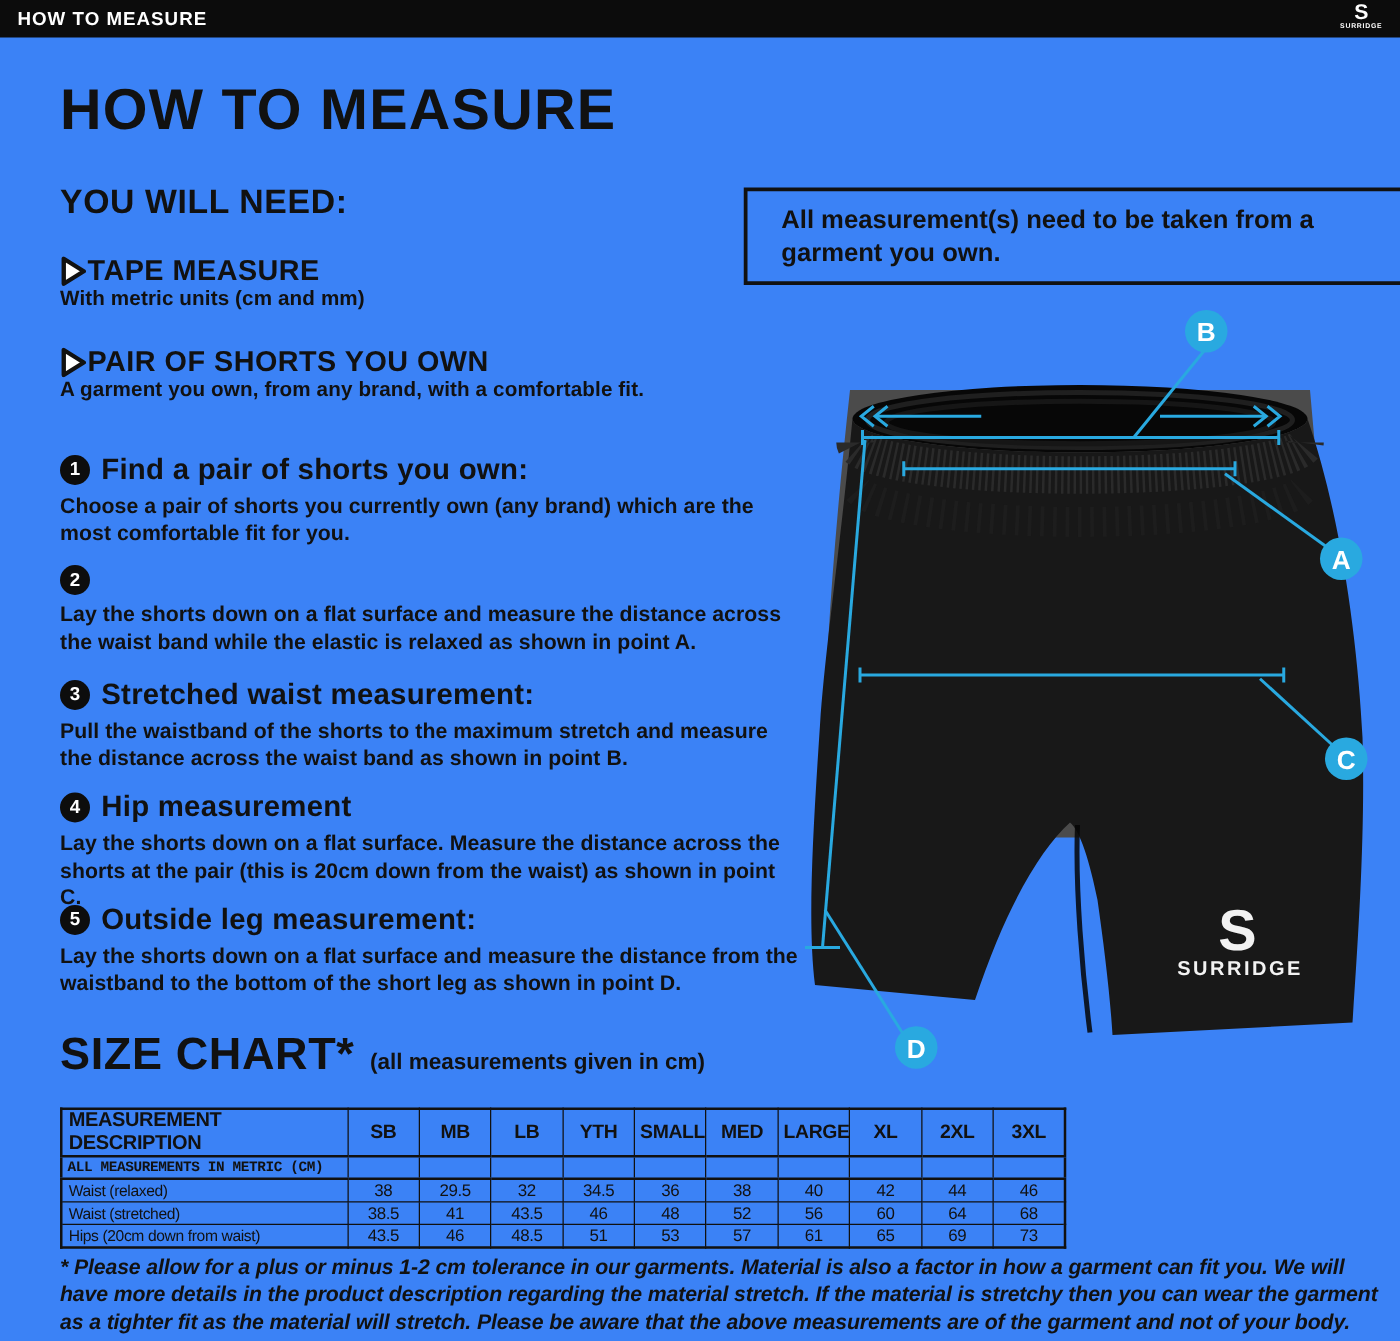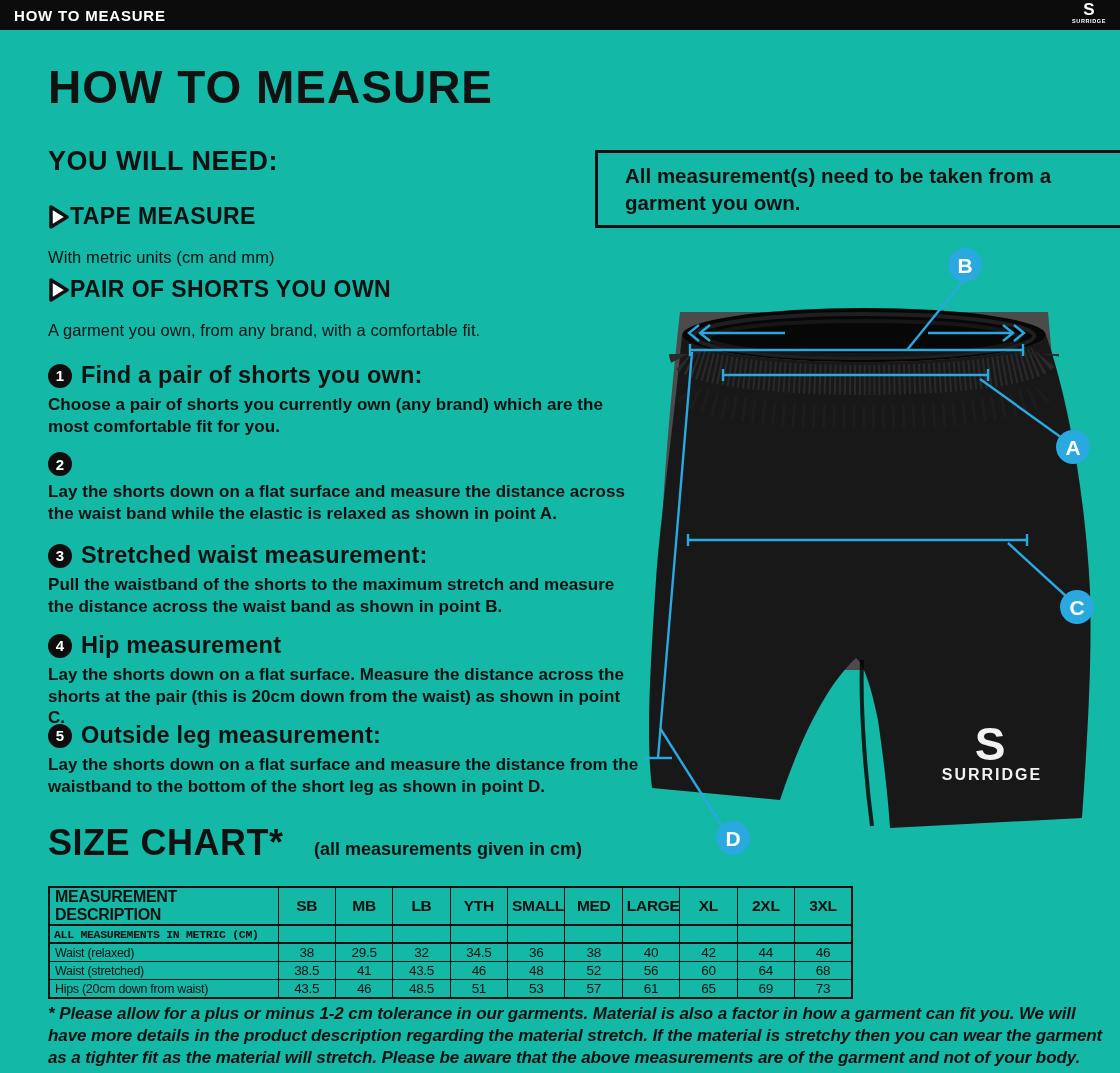--- a/index.html
+++ b/index.html
@@ -1,47 +1,47 @@
 <!DOCTYPE html>
 <html><head>
 <meta charset="utf-8">
 <style>
   html,body{margin:0;padding:0;background:#fff;}
   body{font-family:"Liberation Sans",sans-serif;color:#111;}
-  .page{position:relative;width:1120px;height:1073px;background:#14b8a6;overflow:hidden;}
+  .page{position:relative;width:1120px;height:1073px;background:#3b82f6;overflow:hidden;}
 
   
   .topbar{position:absolute;left:0;top:0;width:1120px;height:30px;background:#0c0c0c;display:flex;align-items:center;}
   .topbar-title{color:#fff;font-size:15px;font-weight:bold;letter-spacing:.8px;margin-left:14px;}
   .topbar-logo{position:absolute;right:8px;top:1px;width:46px;text-align:center;color:#fff;line-height:1;}
   .topbar-logo .s{font-size:17px;font-weight:bold;display:block;}
   .topbar-logo .brand{font-size:5.5px;font-weight:bold;letter-spacing:.6px;display:block;margin-top:1px;}
 
   .main-title{position:absolute;left:48px;top:60px;font-size:46px;font-weight:800;letter-spacing:1px;}
   .ywn-heading{position:absolute;left:48px;top:146px;font-size:27px;font-weight:800;letter-spacing:.5px;}
 
   .need-item{position:absolute;left:48px;width:580px;}
   .need-item .row{display:flex;align-items:center;}
   .need-item .tri{width:22px;height:24px;flex:0 0 22px;}
   .need-item .ttl{font-size:23px;font-weight:800;letter-spacing:.4px;}
-  .need-item .dsc{font-size:16.5px;font-weight:normal;margin-top:18px;letter-spacing:.1px;}
+  .need-item .dsc{font-size:16.5px;font-weight:bold;margin-top:0;letter-spacing:.1px;}
 
   .step{position:absolute;left:48px;width:592px;}
   .step .hd{display:flex;align-items:center;gap:9px;}
   .step .num{width:24px;height:24px;border-radius:50%;background:#0d0d0d;color:#fff;font-size:15px;font-weight:bold;display:flex;align-items:center;justify-content:center;flex:0 0 24px;}
   .step .ttl{font-size:23.5px;font-weight:800;letter-spacing:.2px;}
   .step .dsc{font-size:17px;font-weight:bold;line-height:1.27;margin-top:5px;letter-spacing:.05px;}
 
   .note-box{position:absolute;left:595px;top:150px;width:481px;border:3px solid #111;padding:9px 27px;font-size:20.5px;font-weight:800;line-height:1.32;}
 
   .diagram{position:absolute;left:620px;top:240px;width:500px;height:640px;}
 
   .sc-head{position:absolute;left:48px;top:822px;}
   .sc-title{font-size:36px;font-weight:800;letter-spacing:.5px;}
-  .sc-sub{font-size:18px;font-weight:800;margin-left:26px;}
+  .sc-sub{font-size:18px;font-weight:800;margin-left:8px;}
 
   table.size{position:absolute;left:48px;top:886px;width:805px;border-collapse:collapse;table-layout:fixed;border:2.5px solid #111;padding-left:43px;}
   table.size th,table.size td{border:1.5px solid #111;padding:0 4px;letter-spacing:-.3px;}
   table.size col.desc{width:229px;}
   table.size th{height:26px;font-size:15.5px;font-weight:bold;text-align:center;}
   table.size th.desc-h{text-align:left;padding-left:5px;font-size:16px;}
   table.size thead th{border-bottom:2.5px solid #111;}
   table.size tr.metric td{height:16px;font-size:11.5px;font-weight:bold;border-bottom:2.5px solid #111;font-family:Liberation Mono, monospace;}
   table.size tr.data td{height:17px;font-size:13.5px;text-align:center;}
   table.size tr.data td.lbl{text-align:left;padding-left:5px;font-size:12.5px;}

